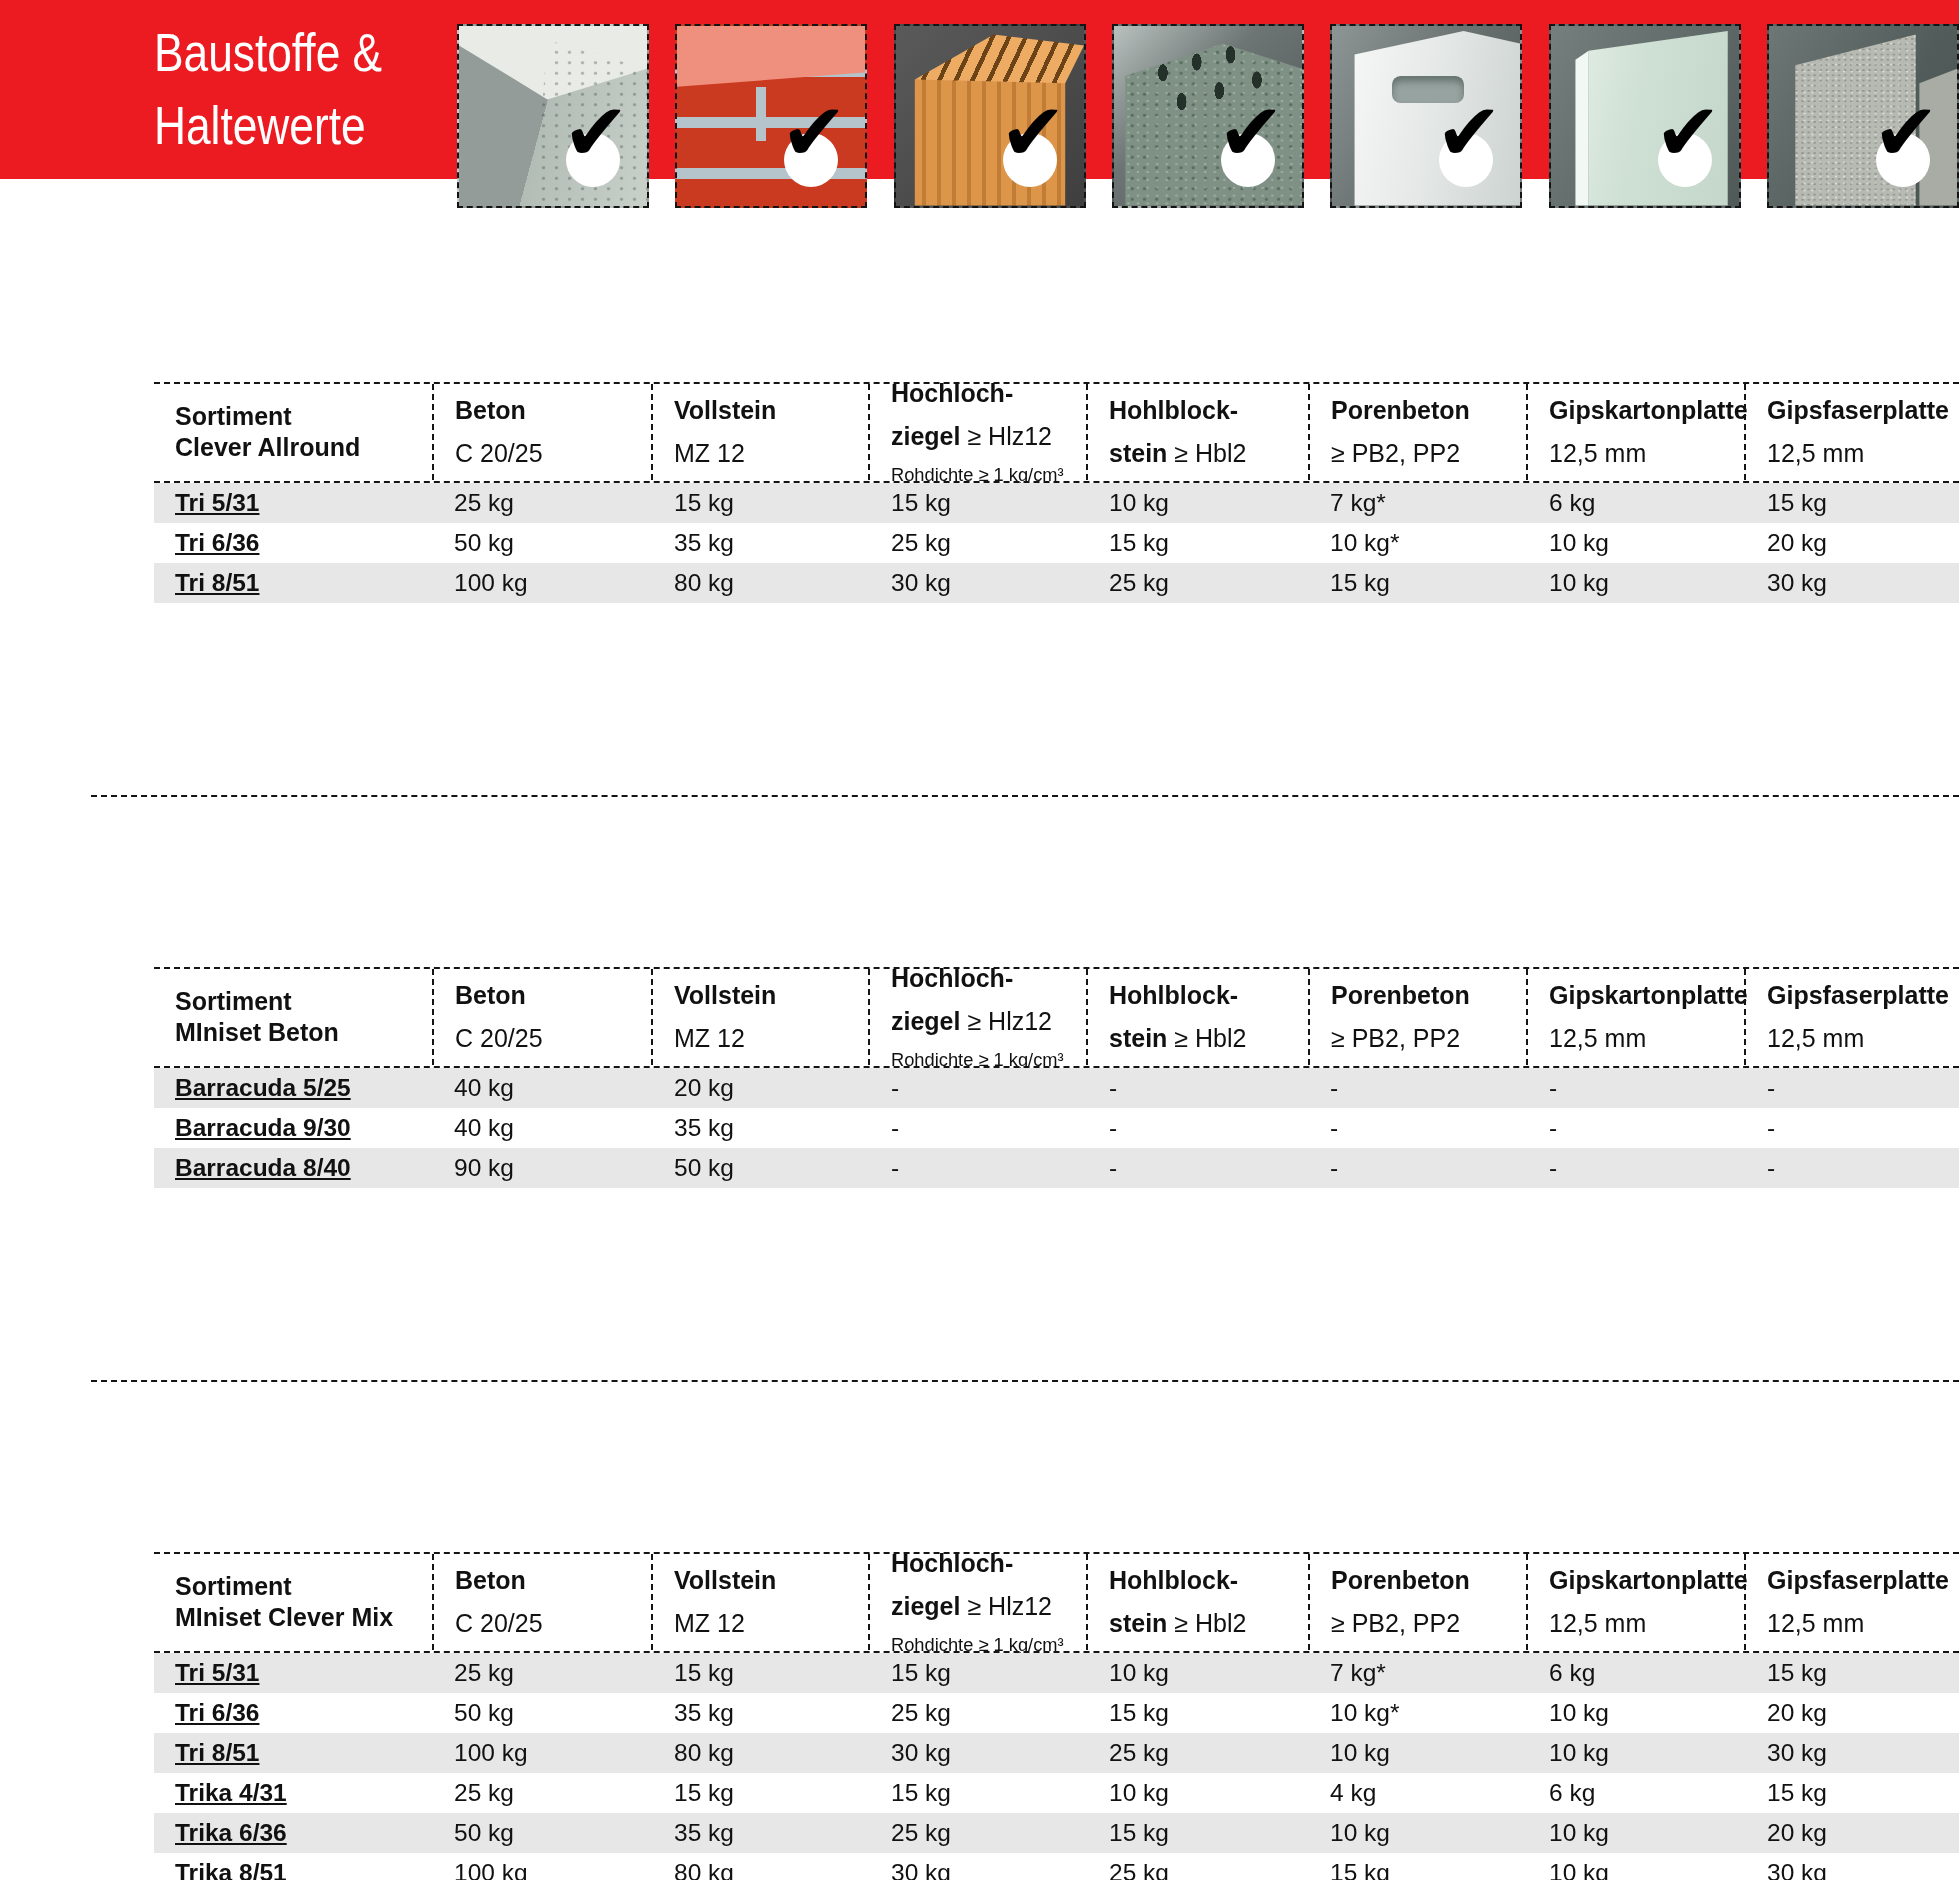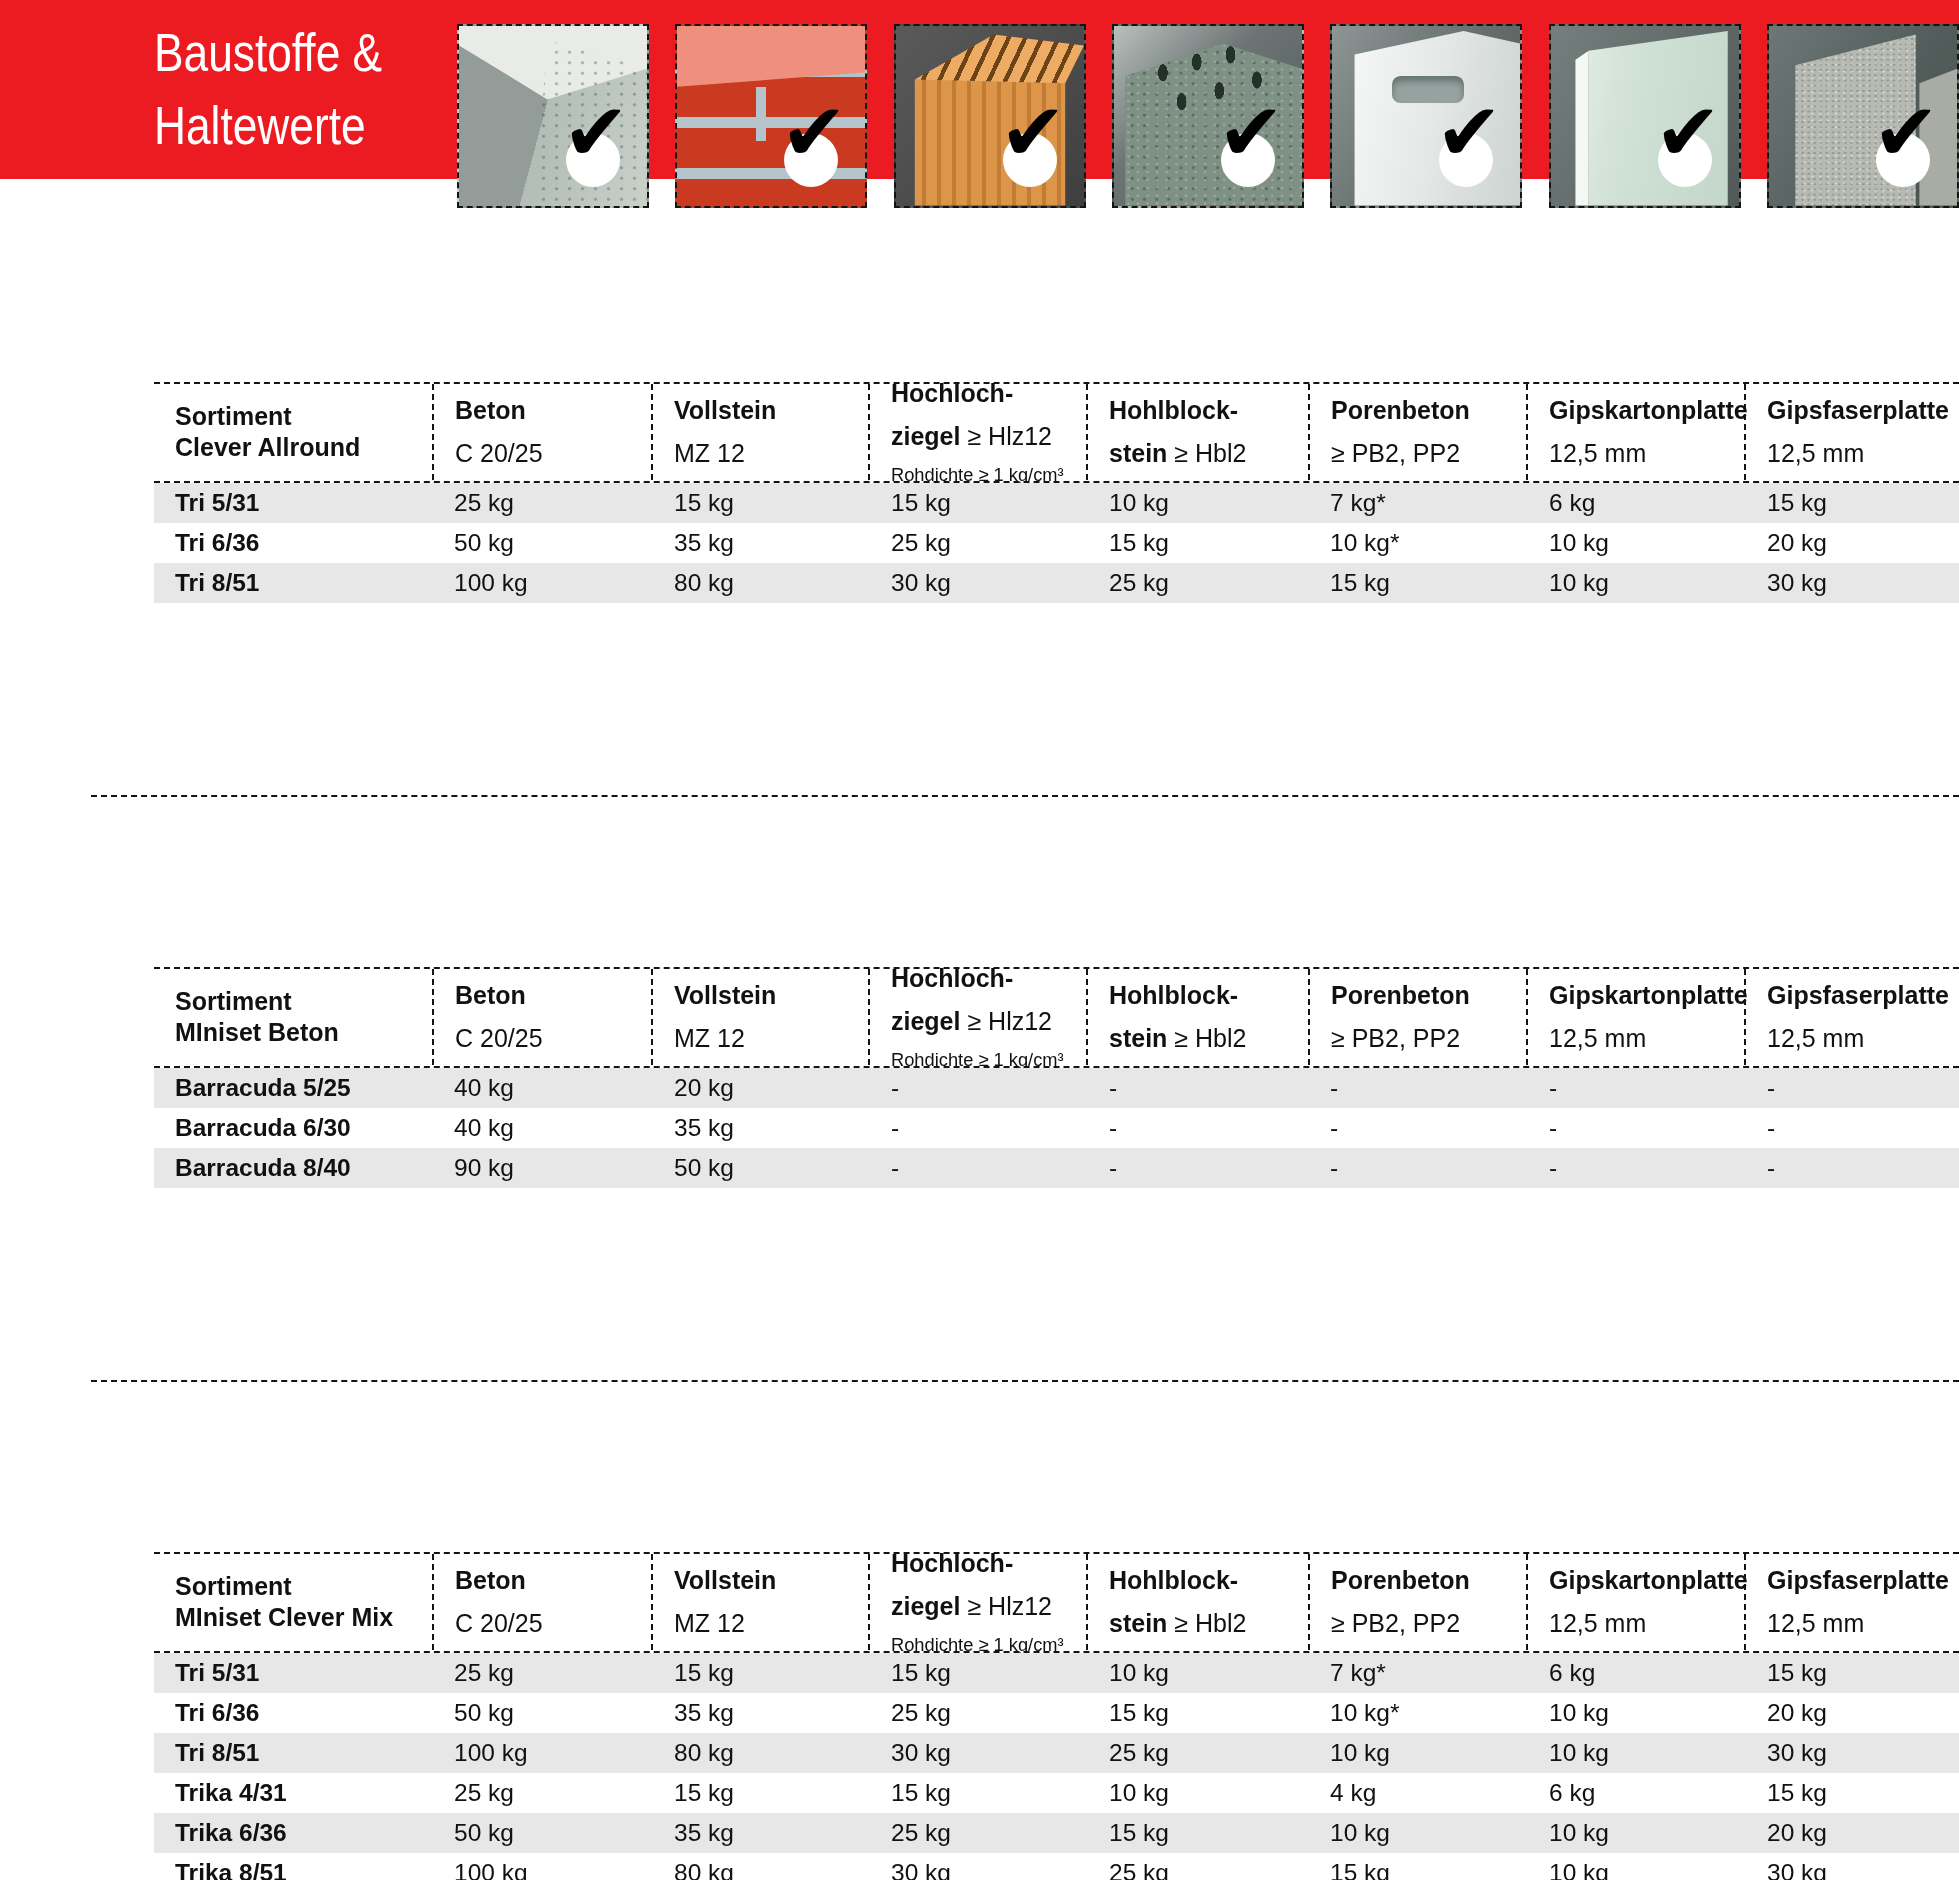--- a/index.html
+++ b/index.html
@@ -79,21 +79,21 @@
     border-top:2.6px dashed var(--border-black);border-bottom:2.6px dashed var(--border-black);}
   .th{position:absolute;top:0;height:96px;box-sizing:border-box;padding-left:21px;
     display:flex;flex-direction:column;justify-content:center;white-space:nowrap;}
   .th.vline{border-left:2.6px dashed var(--border-black);gap:12px;}
   .th .l{font-size:25px;line-height:31px;}
   .th .l b{font-weight:bold;}
   .th .sm{font-size:18.3px;line-height:22px;}
   .trow{position:relative;height:40px;}
   .trow.gray{background:var(--row-gray);}
   .cell{position:absolute;top:0;height:40px;line-height:40px;font-size:24.5px;white-space:nowrap;}
-  .cell.rowlabel{font-weight:bold;}
+  .cell.rowlabel{font-weight:bold;text-decoration:underline;}
   
   .sep{position:absolute;left:91px;right:0;height:0;border-top:2.6px dashed var(--border-black);}
   .sep.s1{top:795px;} .sep.s2{top:1380px;}
 </style>
 </head>
 <body>
 
 <div class="banner"></div>
 <div class="title">
   <div>Baustoffe &amp;</div>
@@ -260,21 +260,21 @@
         <div class="cell rowlabel" style="left: 21px;">Barracuda 5/25</div>
         <div class="cell" style="left: 300px;">40 kg</div>
         <div class="cell" style="left: 520px;">20 kg</div>
         <div class="cell" style="left: 737px;">-</div>
         <div class="cell" style="left: 955px;">-</div>
         <div class="cell" style="left: 1176px;">-</div>
         <div class="cell" style="left: 1395px;">-</div>
         <div class="cell" style="left: 1613px;">-</div>
       </div>
       <div class="trow white">
-        <div class="cell rowlabel" style="left: 21px;">Barracuda 6/30</div>
+        <div class="cell rowlabel" style="left: 21px;">Barracuda 9/30</div>
         <div class="cell" style="left: 300px;">40 kg</div>
         <div class="cell" style="left: 520px;">35 kg</div>
         <div class="cell" style="left: 737px;">-</div>
         <div class="cell" style="left: 955px;">-</div>
         <div class="cell" style="left: 1176px;">-</div>
         <div class="cell" style="left: 1395px;">-</div>
         <div class="cell" style="left: 1613px;">-</div>
       </div>
       <div class="trow gray">
         <div class="cell rowlabel" style="left: 21px;">Barracuda 8/40</div>

